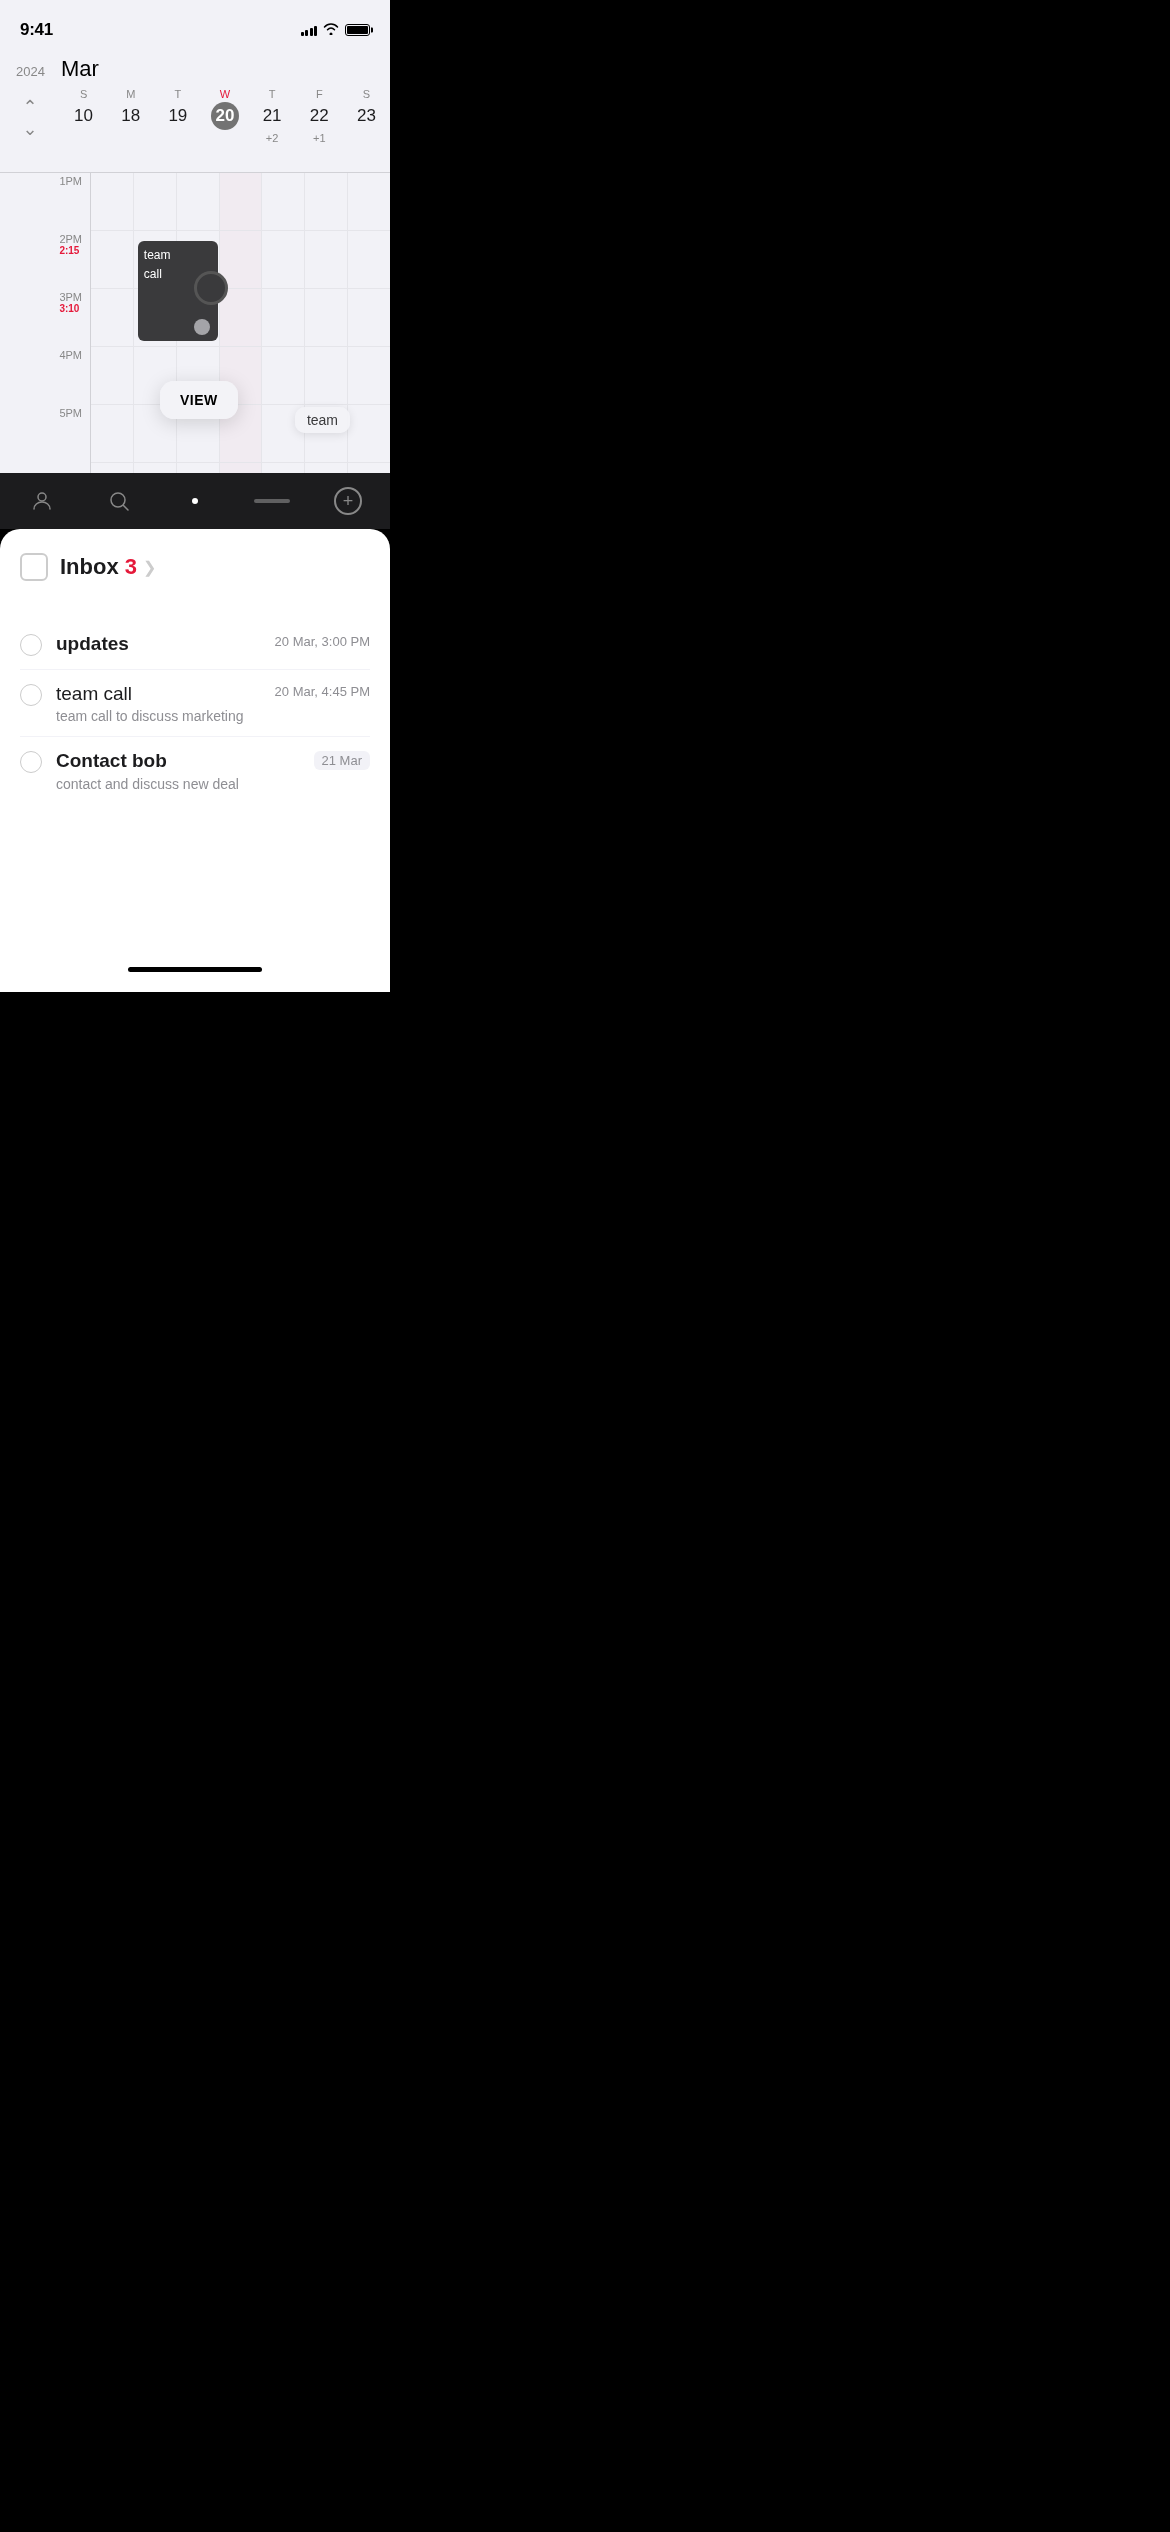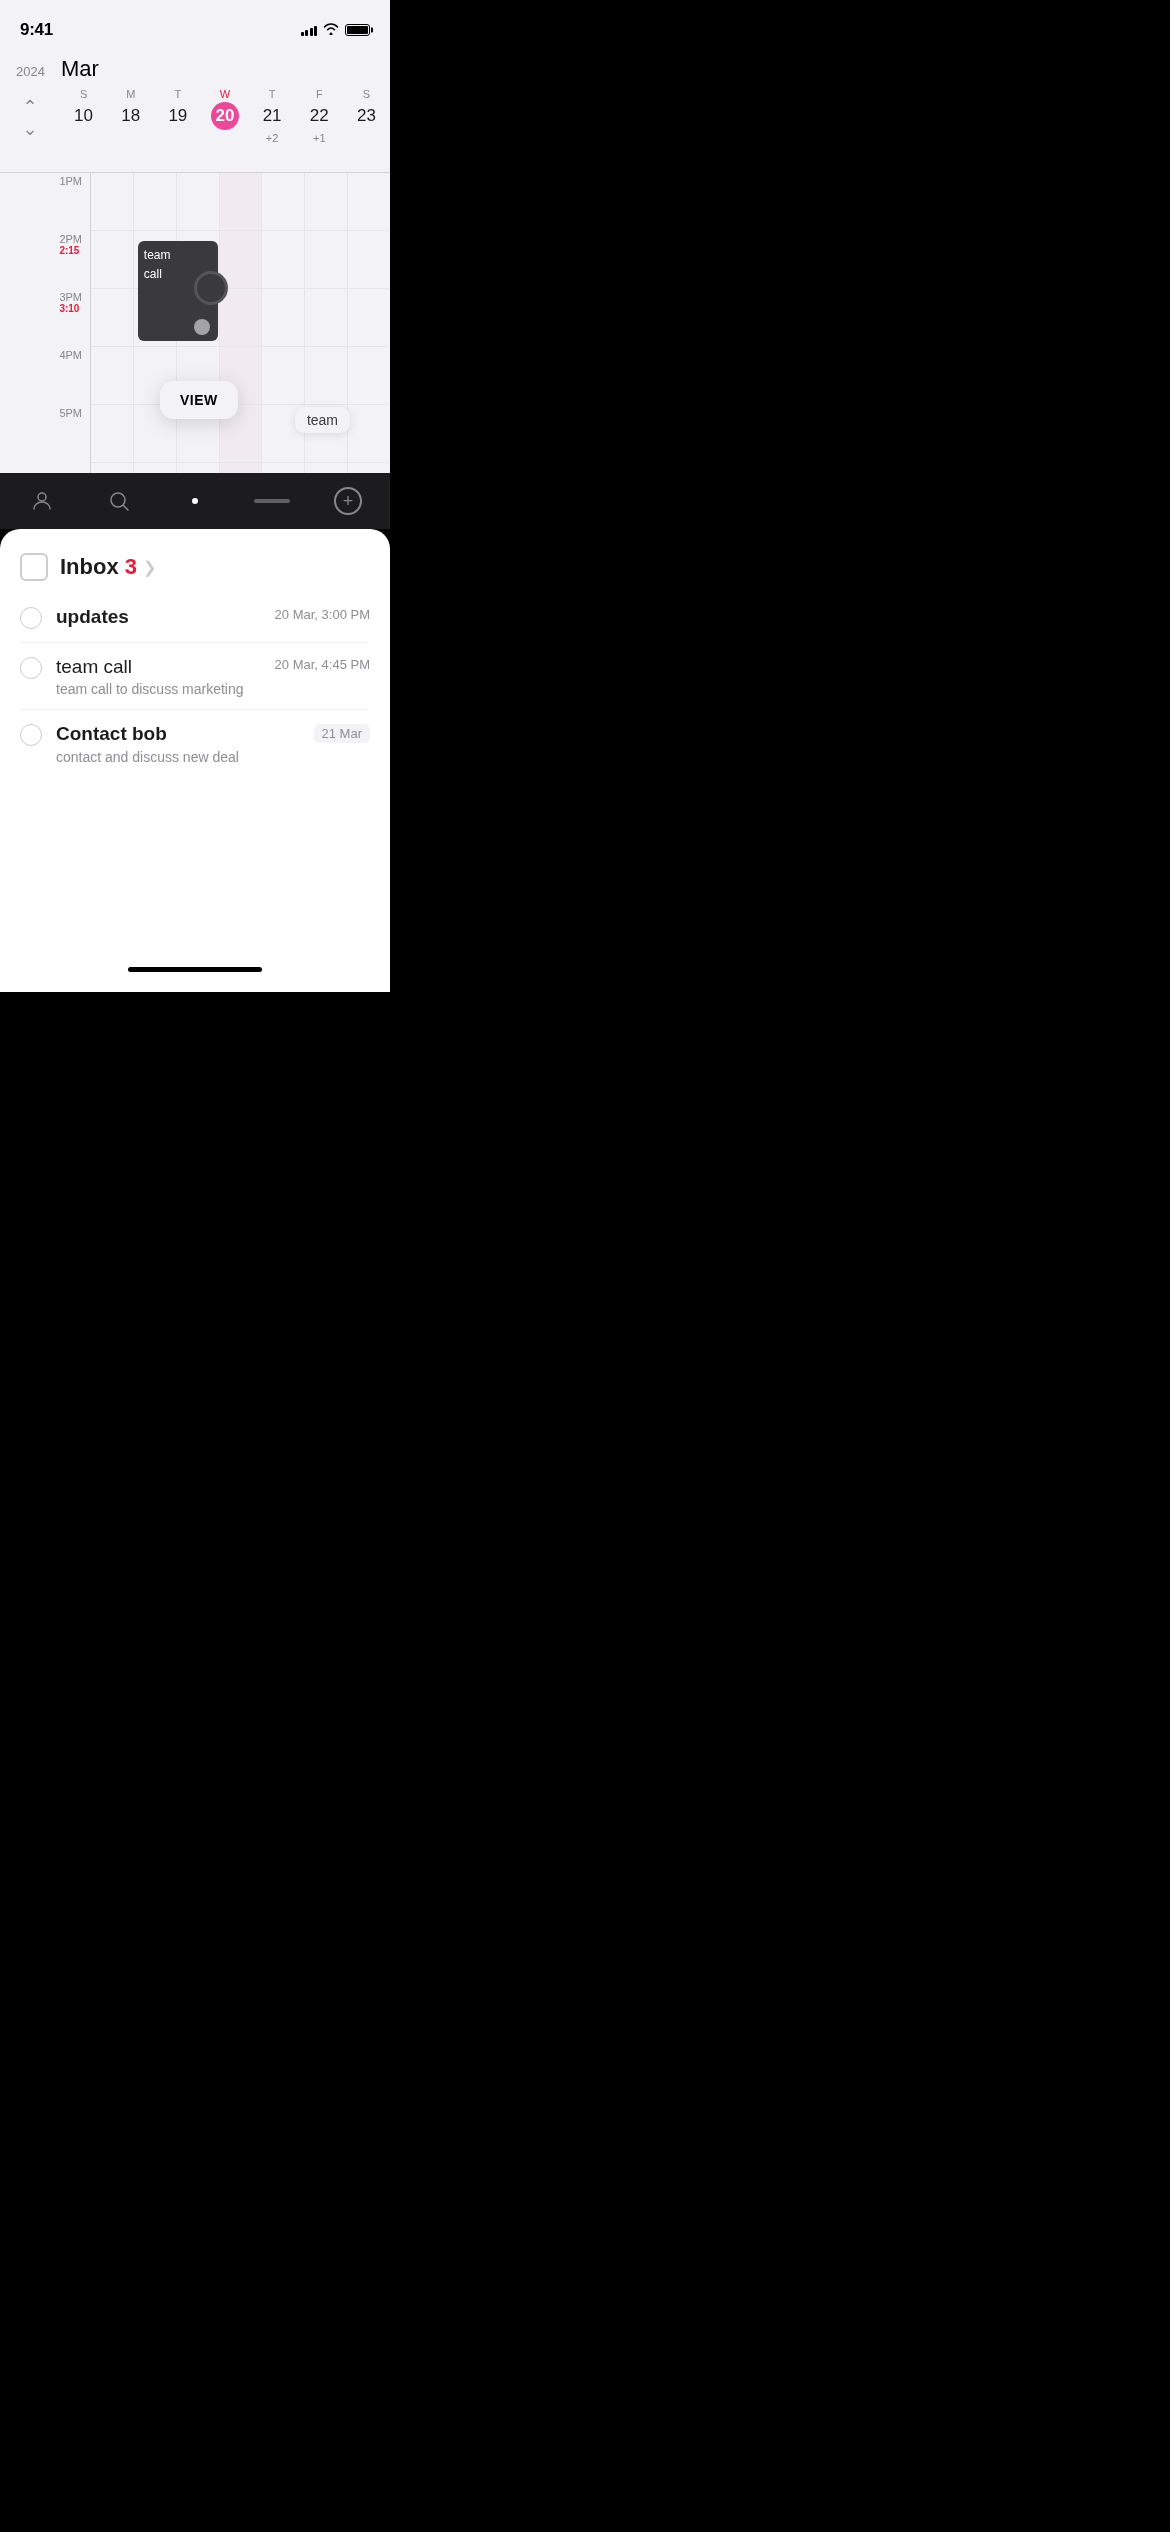--- a/index.html
+++ b/index.html
@@ -114,21 +114,21 @@
       font-size: 17px;
       font-weight: 400;
       color: #1c1c1e;
       width: 28px;
       height: 28px;
       display: flex; align-items: center; justify-content: center;
       margin: 2px auto 0;
       border-radius: 50%;
     }
     .day-num.today {
-      background: #ec4899;
+      background: #737373;
       color: #fff;
       font-weight: 600;
     }
     .day-dot-row {
       height: 18px;
       display: flex;
       align-items: flex-start;
       justify-content: center;
       padding-top: 2px;
       font-size: 11px;
@@ -256,21 +256,21 @@
     
     .reminders-section {
       background: #fff;
       border-radius: 20px 20px 0 0;
       min-height: 430px;
       padding: 24px 20px 40px;
     }
     .inbox-header {
       display: flex;
       align-items: center;
-      margin-bottom: 12px;
+      margin-bottom: 39px;
     }
     .inbox-checkbox-icon {
       width: 28px; height: 28px;
       border: 2px solid #ccc;
       border-radius: 6px;
       margin-right: 12px;
       flex-shrink: 0;
     }
     .inbox-title {
       font-size: 22px;

